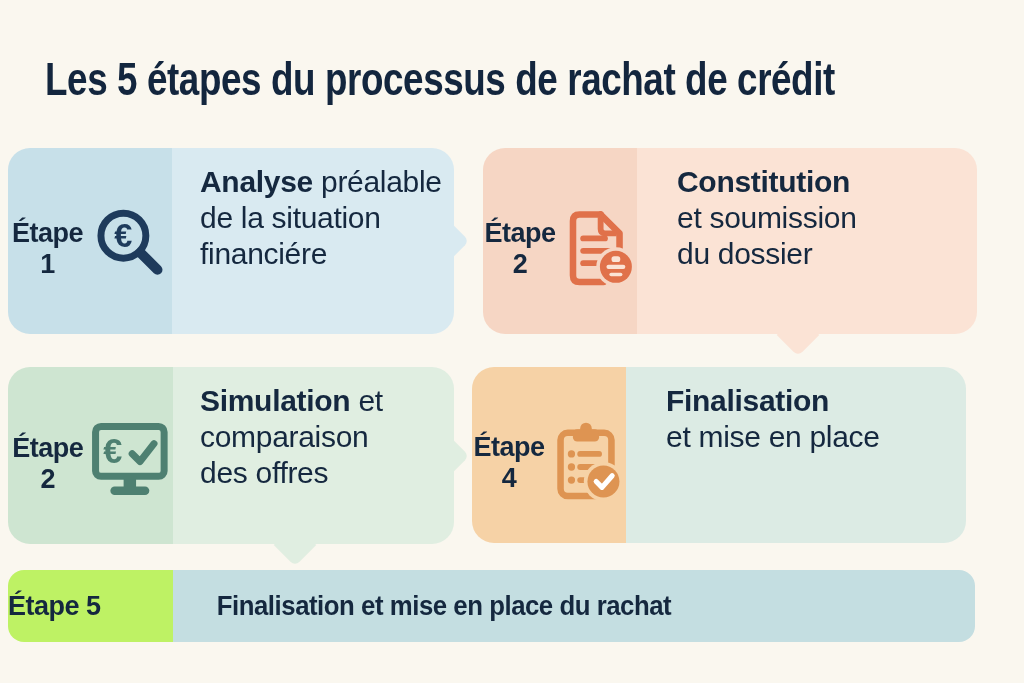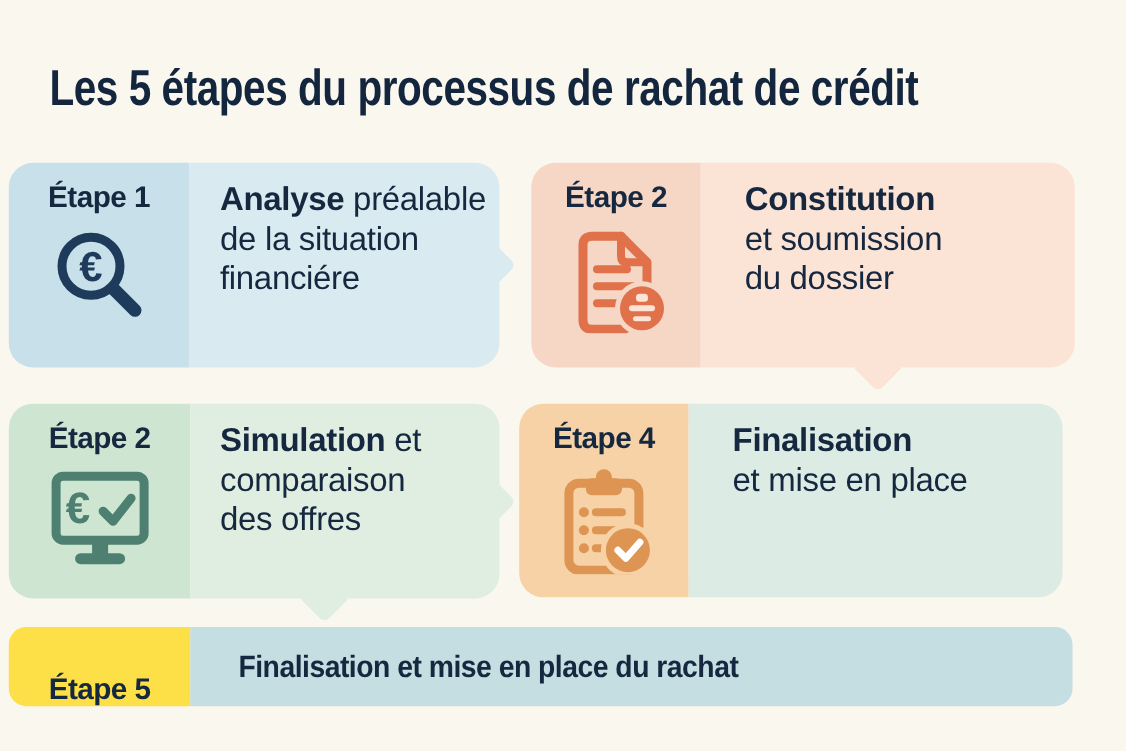--- a/index.html
+++ b/index.html
@@ -10,21 +10,21 @@
     color:#15283F;
   }
   .title{
     position:absolute;left:45px;top:52px;
     font-size:46px;font-weight:700;letter-spacing:-0.5px;white-space:nowrap;
     color:#13263E;
     transform:scaleX(0.80);transform-origin:left top;
   }
   .card{position:absolute;display:flex;}
   .card .left{
-    flex:none;display:flex;flex-direction:column;align-items:center;
+    flex:none;display:flex;flex-direction:row;align-items:center;
     border-radius:22px 0 0 22px;position:relative;z-index:1;
   }
   .card .right{flex:1;border-radius:0 22px 22px 0;position:relative;z-index:1;}
   #card1{left:8px;top:148px;width:446px;height:186px;}
   #card2{left:8px;top:367px;width:446px;height:177px;}
   #card3{left:483px;top:148px;width:494px;height:186px;}
   #card4{left:472px;top:367px;width:494px;height:176px;}
   #card1 .left{width:164px;background:#C7E0E9;}
   #card1 .right{background:#D9EAF1;}
   #card2 .left{width:165px;background:#CEE5D1;}
@@ -49,22 +49,22 @@
   .tail{position:absolute;width:30px;height:30px;z-index:0;}
   .tail-right{right:-9px;top:50%;margin-top:-15px;transform:rotate(45deg);border-radius:0 6px 0 0;}
   .tail-down{bottom:-16px;transform:rotate(45deg);border-radius:0 0 6px 0;}
   #card1 .tail-right{background:#D9EAF1;}
   #card2 .tail-right{background:#E0EEE1;}
   #card2 .tail-down{left:272px;background:#E0EEE1;}
   #card3 .tail-down{left:300px;background:#FBE3D5;}
   
   #card5{left:8px;top:570px;width:967px;height:72px;}
   #card5 .left{
-    width:165px;background:#fde047;border-radius:16px 0 0 16px;
-    display:flex;align-items:center;justify-content:flex-end;
+    width:165px;background:#bef264;border-radius:16px 0 0 16px;
+    display:flex;align-items:center;justify-content:flex-start;
   }
   #card5 .left .step-label{margin-top:0;}
   #card5 .right{
     background:#C4DEE1;border-radius:0 16px 16px 0;
     display:flex;align-items:center;padding-left:18px;
   }
   #card5 .bar-text{
     padding-left:28px;font-size:28px;font-weight:700;color:#15283F;
     letter-spacing:-0.5px;white-space:nowrap;
     transform:scaleX(0.92);transform-origin:left center;

